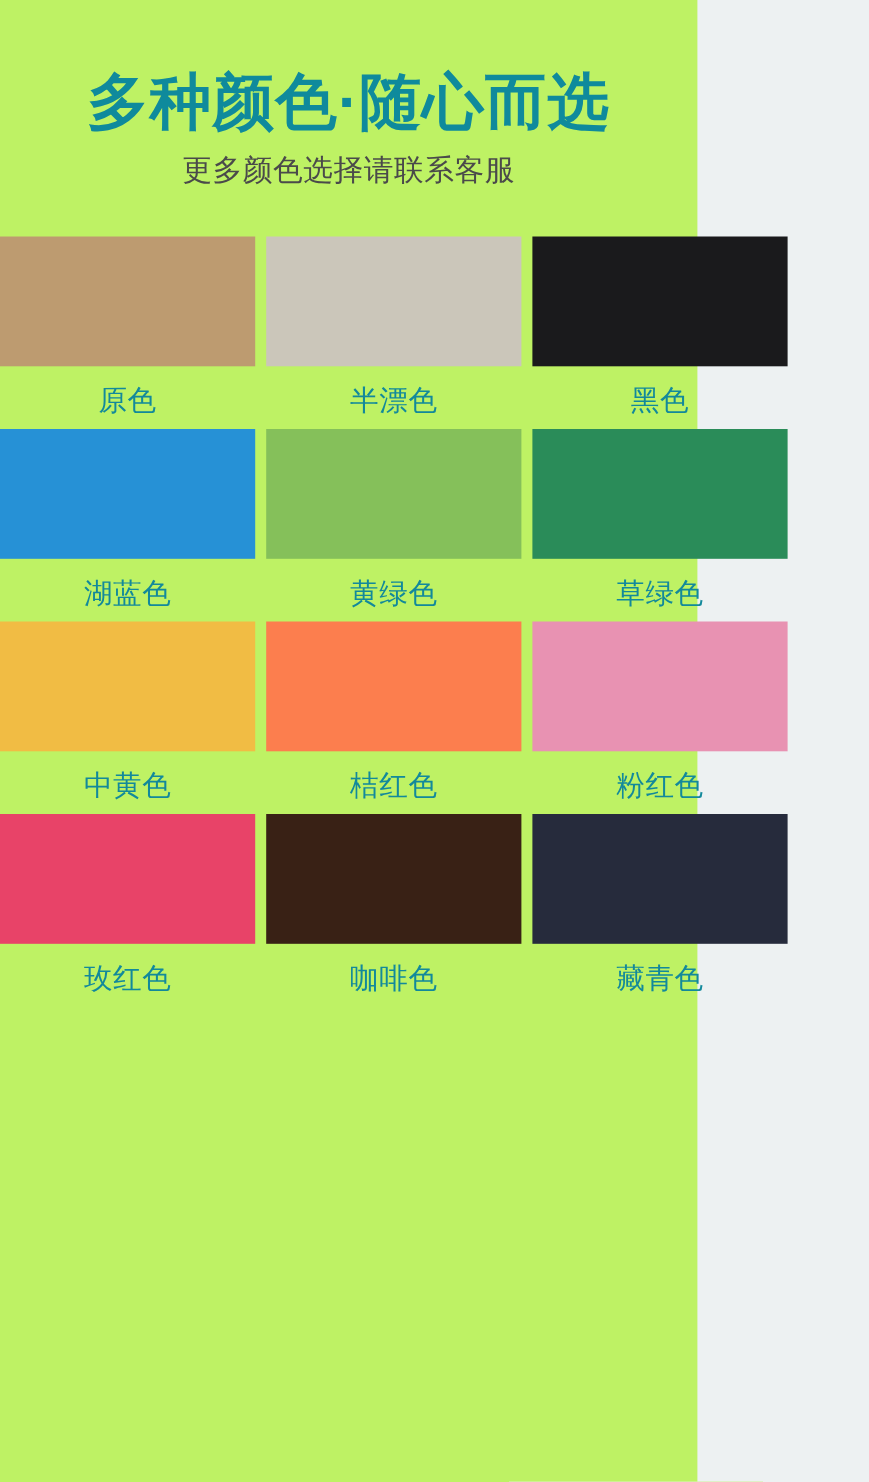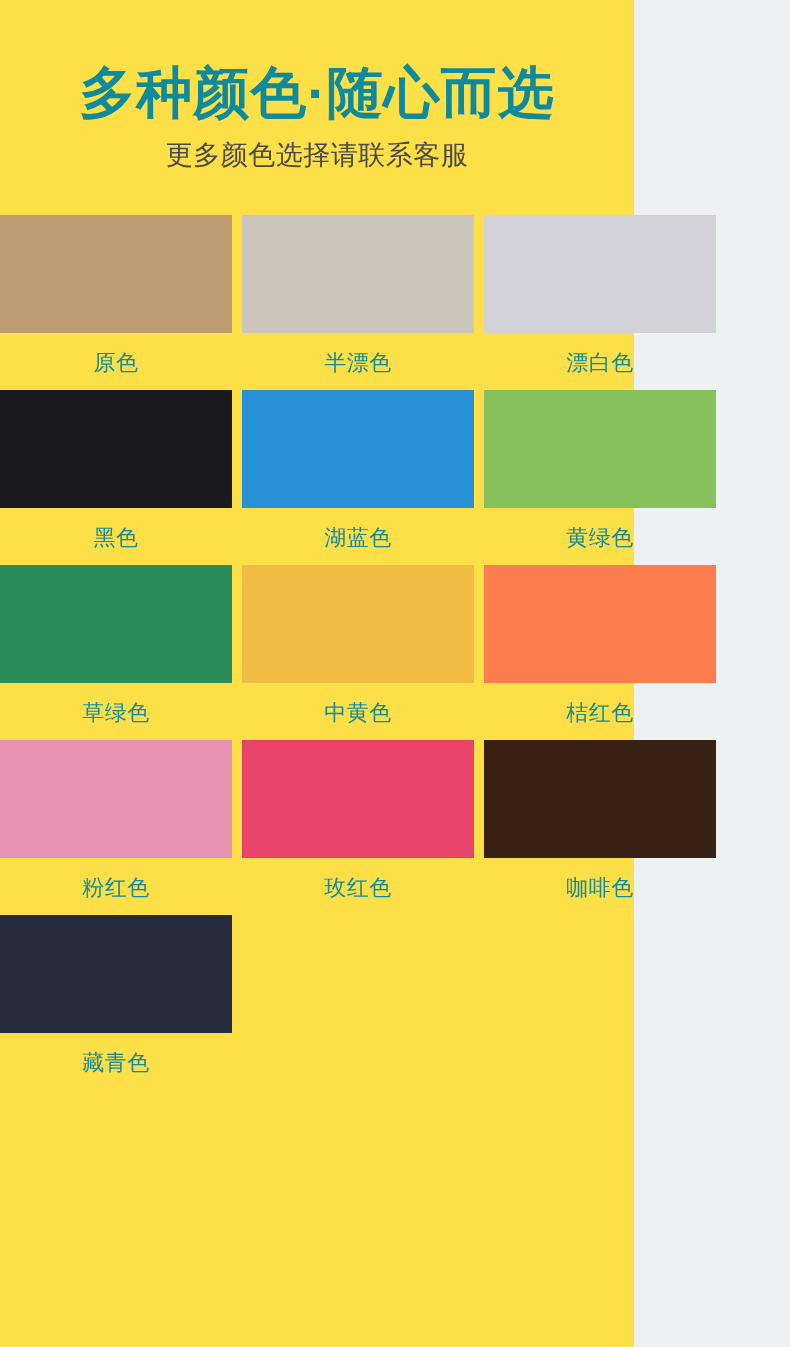--- a/index.html
+++ b/index.html
@@ -13,21 +13,21 @@
     background: #edf1f2;
     font-family: "Liberation Sans", "DejaVu Sans", sans-serif;
     -webkit-font-smoothing: antialiased;
     overflow: hidden;
   }
 
   .page {
     width: 634px;
     height: 1347px;
     position: relative;
-    background: #fde047;
+    background: #bef264;
   }
 
   
   .header {
     padding-top: 62px;
     text-align: center;
   }
 
   .page-title {
     font-size: 56px;
@@ -71,21 +71,21 @@
 
   .swatch-chip {
     width: 232px;
     height: 118px;
     display: block;
     flex: 0 0 auto;
   }
 
   .swatch-label {
     margin-top: 17px;
-    font-size: 22px;
+    font-size: 26px;
     line-height: 1.15;
     color: #12899b;
     text-align: center;
     letter-spacing: 0.5px;
     font-family: "Liberation Sans", "DejaVu Sans", sans-serif;
   }
 </style>
 </head>
 <body>
 
@@ -97,24 +97,20 @@
   </div>
 
   <div class="swatch-grid">
       <div class="swatch-cell">
         <div class="swatch-chip" style="background-color: rgb(189, 155, 112);"></div>
         <div class="swatch-label">原色</div>
       </div>
       <div class="swatch-cell">
         <div class="swatch-chip" style="background-color: rgb(203, 198, 186);"></div>
         <div class="swatch-label">半漂色</div>
-      </div>
-      <div class="swatch-cell">
-        <div class="swatch-chip" style="background-color: rgb(211, 210, 216);"></div>
-        <div class="swatch-label">漂白色</div>
       </div>
       <div class="swatch-cell">
         <div class="swatch-chip" style="background-color: rgb(26, 26, 28);"></div>
         <div class="swatch-label">黑色</div>
       </div>
       <div class="swatch-cell">
         <div class="swatch-chip" style="background-color: rgb(38, 145, 214);"></div>
         <div class="swatch-label">湖蓝色</div>
       </div>
       <div class="swatch-cell">

